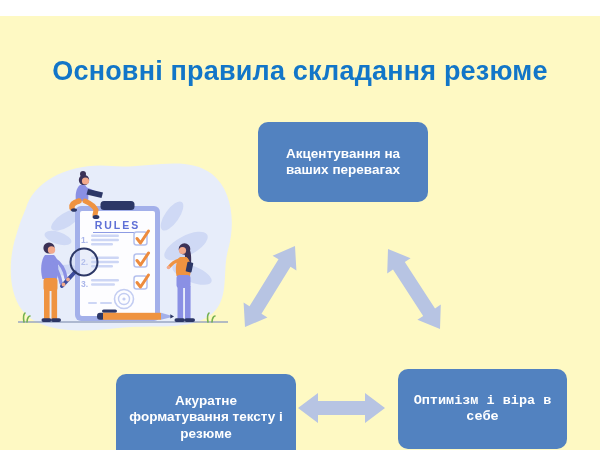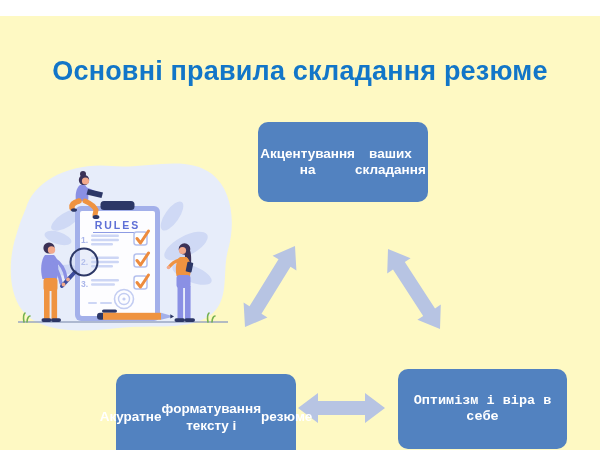--- a/index.html
+++ b/index.html
@@ -8,21 +8,21 @@
     overflow:hidden; font-family:"Liberation Sans", sans-serif;margin-top:16px;
   }
   .title {
     position:absolute; top:40px; left:0; width:600px;
     text-align:center; font-size:27px; line-height:30px; font-weight:bold;
     color:#1276c8; letter-spacing:0.2px;
   }
   .card {
     position:absolute; background:#5282c0; border-radius:10px;
     color:#ffffff; font-weight:bold; font-size:13.5px; line-height:16.5px;
-    display:flex; justify-content:center; align-items:center;
+    display:flex; flex-direction:column; justify-content:center; align-items:center;
     text-align:center; box-sizing:border-box; padding:4px 8px;
   }
   .card-top  { left:258px; top:106px; width:170px; height:80px; }
   .card-bl   { left:116px; top:358px; width:180px; height:87px; }
   .card-br   { left:398px; top:353px; width:169px; height:80px;font-family:Liberation Mono, monospace; }
   .overlay-svg { position:absolute; left:0; top:0; pointer-events:none; }
   .illu-svg { position:absolute; left:0; top:130px; }
 </style>
 </head>
 <body>
@@ -159,21 +159,21 @@
   </svg>
 
   <svg class="overlay-svg" width="600" height="450" viewBox="0 0 600 450">
     <polygon fill="#b7c4e3" points="245,311 267.4,301.4 261.5,297.7 290.5,250.7 296.4,254.4 295,230 272.6,239.7 278.5,243.3 249.5,290.3 243.6,286.6"></polygon>
     <polygon fill="#b7c4e3" points="388,233 387.2,257.4 393,253.6 423.2,300 417.4,303.8 440,313 440.8,288.6 435,292.4 404.8,246 410.6,242.2"></polygon>
     <polygon fill="#b7c4e3" points="298,392 318,407 318,399 365,399 365,407 385,392 365,377 365,385 318,385 318,377"></polygon>
   </svg>
 
   <div class="card card-top">
     <div>Акцентування на</div>
-    <div>ваших складання</div>
+    <div>ваших перевагах</div>
   </div>
 
   <div class="card card-bl">
     <div>Акуратне</div>
     <div>форматування тексту і</div>
     <div>резюме</div>
   </div>
 
   <div class="card card-br">
     <div>Оптимізм і віра в себе</div>

